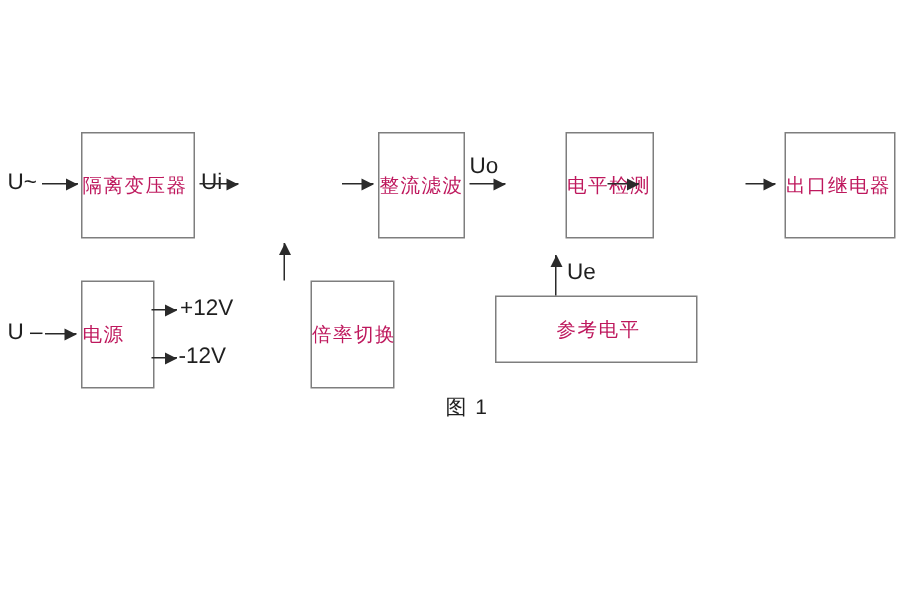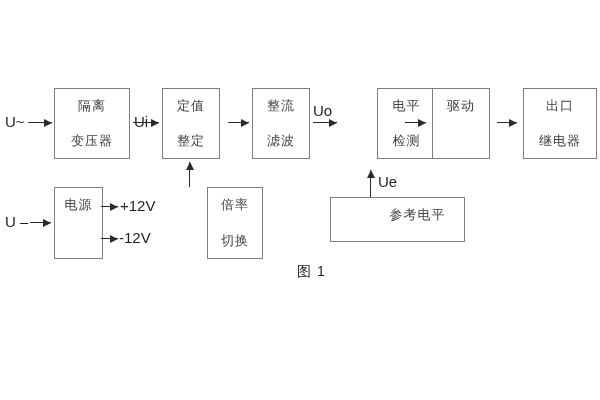--- a/index.html
+++ b/index.html
@@ -13,26 +13,25 @@
     width: 600px; height: 400px;
     background: #ffffff;
     overflow: hidden;
   }
   
   .block {
     position: absolute;
     border: 1px solid #7e7e7e;
     background: #ffffff;
     display: flex;
-    flex-direction: column;
     align-items: center;
-    justify-content: space-between;
+    justify-content: flex-start;
     text-align: center;
     font-size: 13px;
-    color: #404040;
+    color: #be185d;
     letter-spacing: 1px;
   }
   .block span { display: block; line-height: 34px; white-space: nowrap; }
   #b-transformer { left: 54px;  top: 88px;  width: 74px; height: 69px; }
   #b-setting     { left: 162px; top: 88px;  width: 56px; height: 69px; }
   #b-rectifier   { left: 252px; top: 88px;  width: 56px; height: 69px; }
   #b-level       { left: 341px; top: 88px;  width: 57px; height: 69px; margin-left: 36px; }
   #b-driver      { left: 432px; top: 88px;  width: 56px; height: 69px; }
   #b-relay       { left: 523px; top: 88px;  width: 72px; height: 69px; }
   #b-power       { left: 54px;  top: 187px; width: 47px; height: 70px; }
@@ -86,34 +85,27 @@
 </style>
 </head>
 <body>
 
 <div class="canvas">
 
   <div class="block" id="b-transformer">
     <span>隔离</span>
     <span>变压器</span>
   </div>
-  <div class="block" id="b-setting">
-    <span>定值</span>
-    <span>整定</span>
-  </div>
   <div class="block" id="b-rectifier">
     <span>整流</span>
     <span>滤波</span>
   </div>
   <div class="block" id="b-level">
     <span>电平</span>
     <span>检测</span>
-  </div>
-  <div class="block" id="b-driver">
-    <span>驱动</span>
   </div>
   <div class="block" id="b-relay">
     <span>出口</span>
     <span>继电器</span>
   </div>
 
   <div class="block" id="b-power">
     <span>电源</span>
   </div>
   <div class="block" id="b-ratio">

